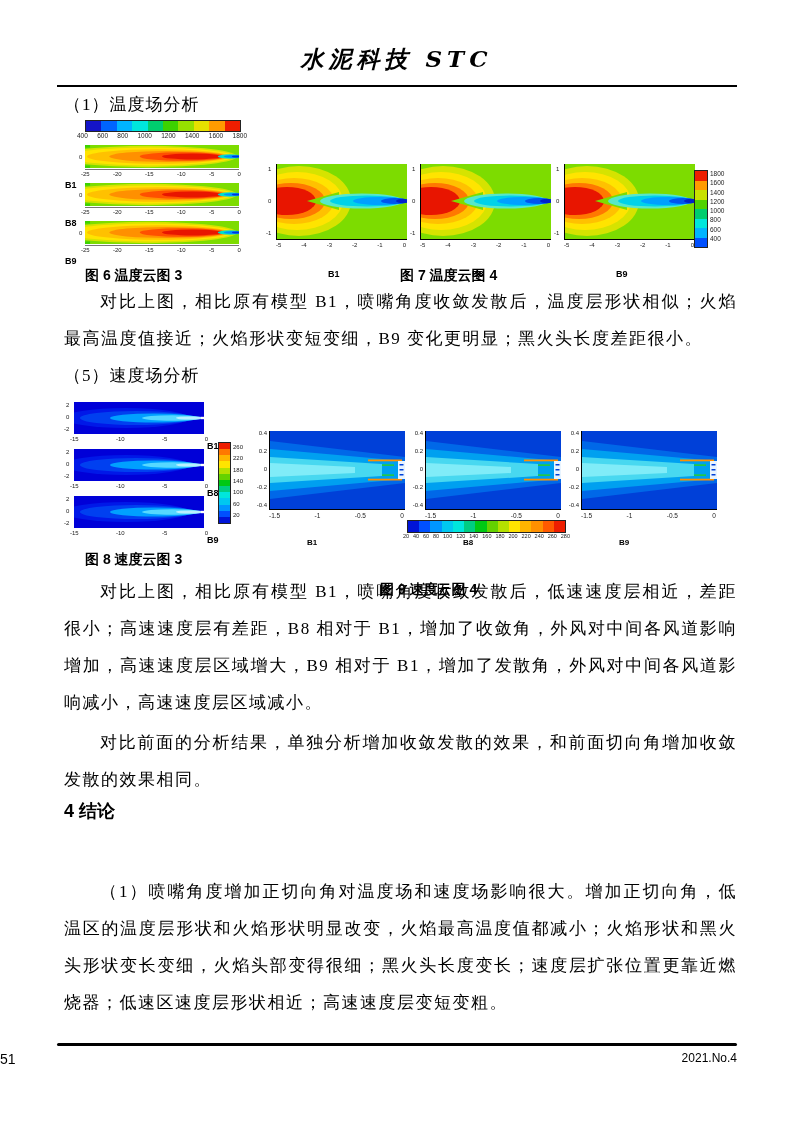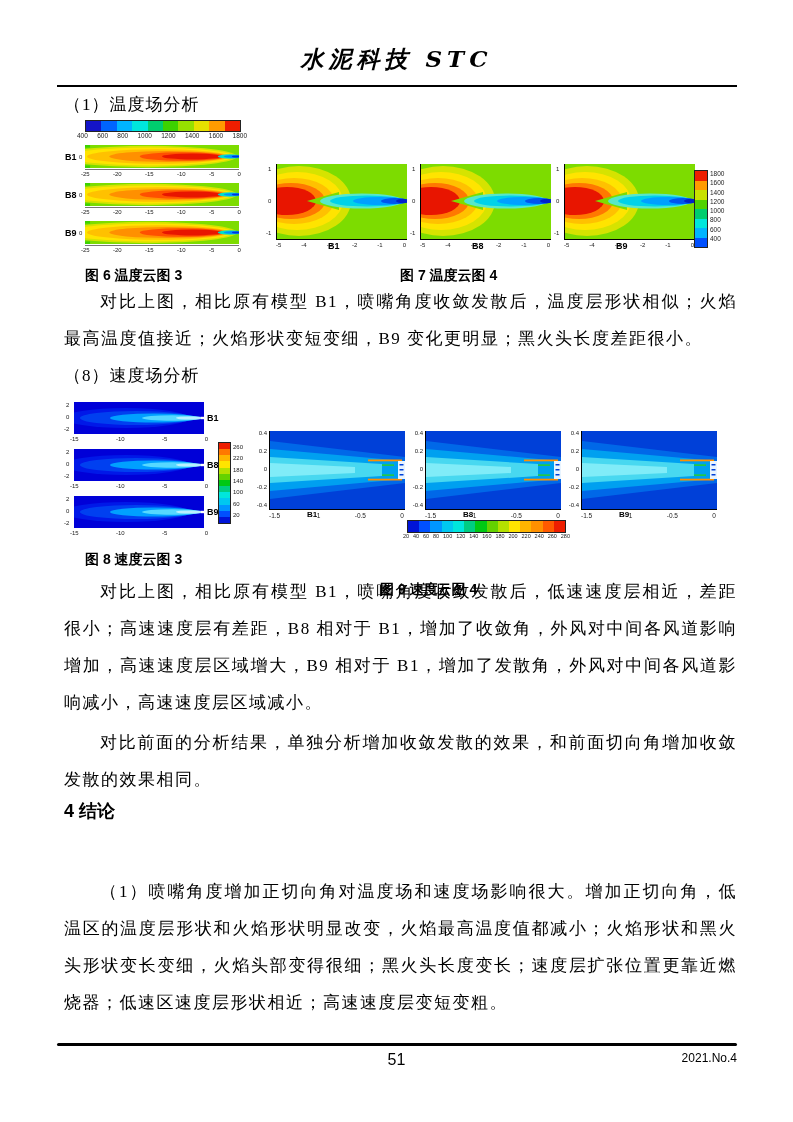--- a/index.html
+++ b/index.html
@@ -14,33 +14,33 @@
         font-family:"Liberation Sans","DejaVu Sans",sans-serif;}
   .para{position:absolute;left:64px;width:673px;font-size:17px;line-height:37px;
         text-align:justify;text-indent:36px;letter-spacing:1.5px;}
   .caption{position:absolute;font-family:"Liberation Sans","DejaVu Sans",sans-serif;
         font-weight:bold;font-size:14px;}
   .fig{position:absolute;}
   .cell{position:absolute;}
   .plot{position:absolute;display:block;}
   .framed{border-left:1px solid #000;border-bottom:1px solid #000;}
   .plabel{position:absolute;font-family:"Liberation Sans","DejaVu Sans",sans-serif;
-        font-weight:bold;font-size:9px;}
+        font-weight:bold;font-size:9px;margin-top:28px;}
   .tickrow{position:absolute;display:flex;justify-content:space-between;
         font-family:"Liberation Sans","DejaVu Sans",sans-serif;font-size:6px;color:#222;}
   .tickcol{position:absolute;display:flex;flex-direction:column;justify-content:space-between;
         font-family:"Liberation Sans","DejaVu Sans",sans-serif;font-size:6px;color:#222;text-align:right;}
   .tickcol.left{text-align:left;}
   .cb-h{position:absolute;display:flex;border:1px solid #222;}
   .cb-v{position:absolute;display:flex;flex-direction:column;border:1px solid #222;}
   .sw{flex:1;}
   .axisline{position:absolute;border-top:1px solid #777;height:0;}
   .ytick0{position:absolute;font-family:"Liberation Sans",sans-serif;font-size:6px;color:#222;}
   .footer-rule{position:absolute;left:57px;top:1043px;width:680px;height:3px;background:#000;border-radius:2px;}
-  .footer-page{position:absolute;top:1051px;left:0;width:100%;text-align:center;font-size:16px;
+  .footer-page{position:absolute;top:1051px;left:0;width:100%;text-align:left;font-size:14px;
         font-family:"Liberation Sans",sans-serif;}
   .footer-issue{position:absolute;top:1051px;right:56px;font-size:12px;
         font-family:"Liberation Sans",sans-serif;}
   .tickrow span,.tickcol span{display:block;}
 </style>
 </head>
 <body>
 
 <svg width="0" height="0" style="position:absolute">
   <defs>
@@ -264,21 +264,21 @@
         <span>600</span>
         <span>400</span>
       </div>
   </div>
 
   <div class="caption" style="left:85px;top:267px;">图 6  温度云图 3</div>
   <div class="caption" style="left:380px;top:267px;margin-left:20px;">图 7  温度云图 4</div>
 
   <div class="para" style="top:283px;">对比上图，相比原有模型 B1，喷嘴角度收敛发散后，温度层形状相似；火焰最高温度值接近；火焰形状变短变细，B9 变化更明显；黑火头长度差距很小。</div>
 
-  <div class="sechead" style="top:364px;">（8）速度场分析</div>
+  <div class="sechead" style="top:364px;">（5）速度场分析</div>
 
   <div class="fig" style="left:62px;top:398px;width:195px;height:150px;">
 
     <div class="cell" style="left:0;top:4px;width:195px;height:44px;">
       <div class="tickcol" style="left:2px;top:0;height:30px;">
           <span>2</span>
           <span>0</span>
           <span>-2</span>
         </div>
       <svg class="plot" style="left:12px;top:0;" width="130" height="32" viewBox="0 0 130 32" preserveAspectRatio="none">

